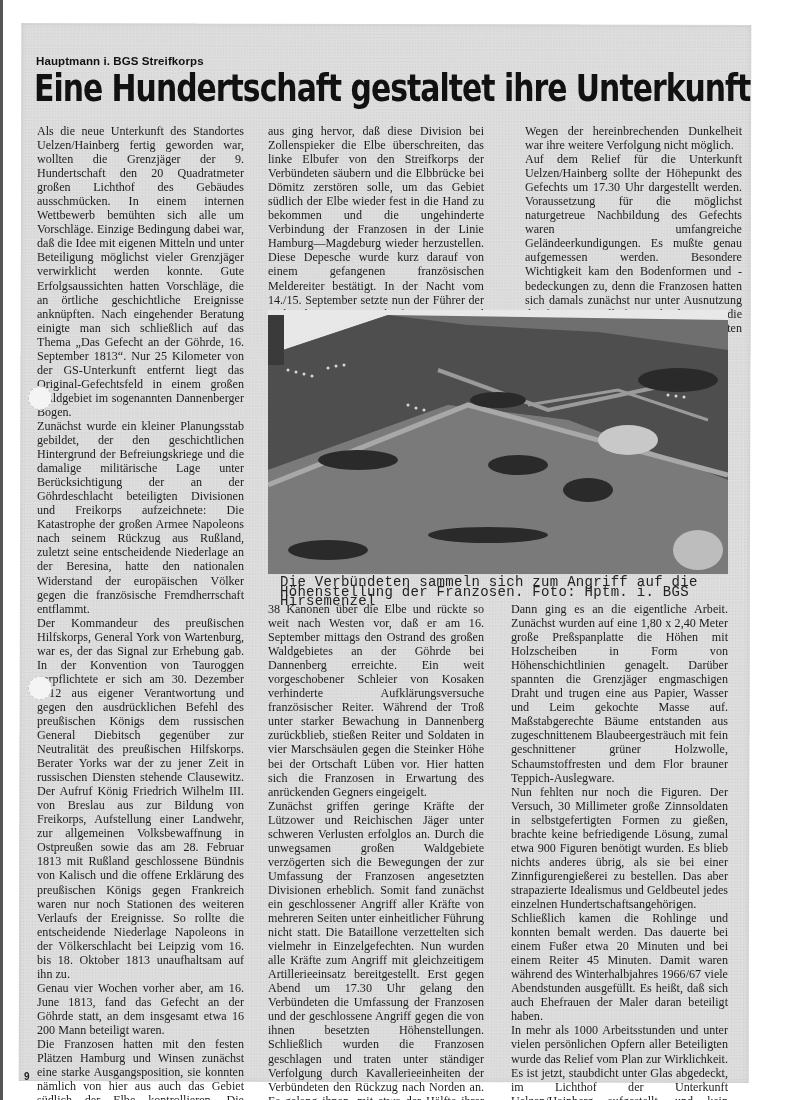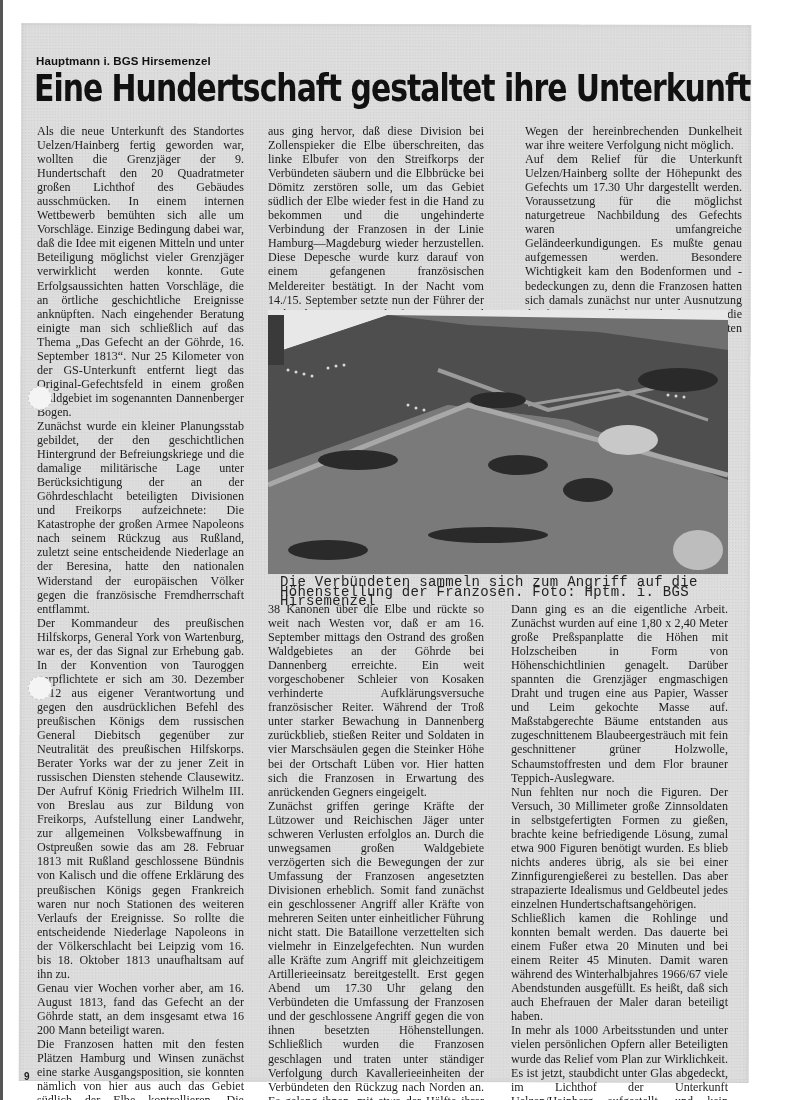--- a/index.html
+++ b/index.html
@@ -69,28 +69,28 @@
     position: absolute; width: 22px; height: 22px; border-radius: 50%;
     background: #f4f4f4; border: 1px dashed #c8c8c8;
   }
 </style>
 </head>
 <body>
 
 <div class="left-edge"></div>
 <div class="sheet"></div>
 
-<div class="kicker">Hauptmann i. BGS Hirsemenzel</div>
+<div class="kicker">Hauptmann i. BGS Streifkorps</div>
 <div class="headline">Eine Hundertschaft gestaltet ihre Unterkunft</div>
 
 <div class="col col1">
   <p>Als die neue Unterkunft des Standortes Uelzen/Hainberg fertig geworden war, wollten die Grenzjäger der 9. Hundertschaft den 20 Quadratmeter großen Lichthof des Gebäudes ausschmücken. In einem internen Wettbewerb bemühten sich alle um Vorschläge. Einzige Bedingung dabei war, daß die Idee mit eigenen Mitteln und unter Beteiligung möglichst vieler Grenzjäger verwirklicht werden konnte. Gute Erfolgsaussichten hatten Vorschläge, die an örtliche geschichtliche Ereignisse anknüpften. Nach eingehender Beratung einigte man sich schließlich auf das Thema „Das Gefecht an der Göhrde, 16. September 1813“. Nur 25 Kilometer von der GS-Unterkunft entfernt liegt das Original-Gefechtsfeld in einem großen Waldgebiet im sogenannten Dannenberger Bogen.</p>
   <p>Zunächst wurde ein kleiner Planungsstab gebildet, der den geschichtlichen Hintergrund der Befreiungskriege und die damalige militärische Lage unter Berücksichtigung der an der Göhrdeschlacht beteiligten Divisionen und Freikorps aufzeichnete: Die Katastrophe der großen Armee Napoleons nach seinem Rückzug aus Rußland, zuletzt seine entscheidende Niederlage an der Beresina, hatte den nationalen Widerstand der europäischen Völker gegen die französische Fremdherrschaft entflammt.</p>
   <p>Der Kommandeur des preußischen Hilfskorps, General York von Wartenburg, war es, der das Signal zur Erhebung gab. In der Konvention von Tauroggen verpflichtete er sich am 30. Dezember 1812 aus eigener Verantwortung und gegen den ausdrücklichen Befehl des preußischen Königs dem russischen General Diebitsch gegenüber zur Neutralität des preußischen Hilfskorps. Berater Yorks war der zu jener Zeit in russischen Diensten stehende Clausewitz. Der Aufruf König Friedrich Wilhelm III. von Breslau aus zur Bildung von Freikorps, Aufstellung einer Landwehr, zur allgemeinen Volksbewaffnung in Ostpreußen sowie das am 28. Februar 1813 mit Rußland geschlossene Bündnis von Kalisch und die offene Erklärung des preußischen Königs gegen Frankreich waren nur noch Stationen des weiteren Verlaufs der Ereignisse. So rollte die entscheidende Niederlage Napoleons in der Völkerschlacht bei Leipzig vom 16. bis 18. Oktober 1813 unaufhaltsam auf ihn zu.</p>
-  <p>Genau vier Wochen vorher aber, am 16. August 1813, fand das Gefecht an der Göhrde statt, an dem insgesamt etwa 16 200 Mann beteiligt waren.</p>
+  <p>Genau vier Wochen vorher aber, am 16. June 1813, fand das Gefecht an der Göhrde statt, an dem insgesamt etwa 16 200 Mann beteiligt waren.</p>
   <p>Die Franzosen hatten mit den festen Plätzen Hamburg und Winsen zunächst eine starke Ausgangsposition, sie konnten nämlich von hier aus auch das Gebiet südlich der Elbe kontrollieren. Die Verbündeten rechneten mit einem Vorstoß des französischen Marschalls Davout auf Magdeburg. Um die Bewegungen besser überwachen zu können, setzten sie bereits am 5. September Estorffsche Husaren, Bremen—Verdische Husaren und Kielmanseggsche Jäger aus dem Mecklenburgischen über die Elbe. Am 13. September wurde in der Nähe von Suderburg ein französischer Offizier gefangengenommen, der eine geheime Depesche an General Pécheux, den Befehlshaber der 50. französischen Division im Raum Hamburg, bei sich trug. Dar-</p>
 </div>
 
 <div class="col col2">
   <p>aus ging hervor, daß diese Division bei Zollenspieker die Elbe überschreiten, das linke Elbufer von den Streifkorps der Verbündeten säubern und die Elbbrücke bei Dömitz zerstören solle, um das Gebiet südlich der Elbe wieder fest in die Hand zu bekommen und die ungehinderte Verbindung der Franzosen in der Linie Hamburg—Magdeburg wieder herzustellen. Diese Depesche wurde kurz darauf von einem gefangenen französischen Meldereiter bestätigt. In der Nacht vom 14./15. September setzte nun der Führer der verbündeten Streitkräfte, General Wallmoden, mit 12 700 Mann und</p>
 </div>
 
 <div class="col col3">
   <p>Wegen der hereinbrechenden Dunkelheit war ihre weitere Verfolgung nicht möglich.</p>
   <p>Auf dem Relief für die Unterkunft Uelzen/Hainberg sollte der Höhepunkt des Gefechts um 17.30 Uhr dargestellt werden. Voraussetzung für die möglichst naturgetreue Nachbildung des Gefechts waren umfangreiche Geländeerkundigungen. Es mußte genau aufgemessen werden. Besondere Wichtigkeit kam den Bodenformen und -bedeckungen zu, denn die Franzosen hatten sich damals zunächst nur unter Ausnutzung des für sie vorteilhaften Geländes gegen die erdrückende Übermacht der Angreifer halten können.</p>

